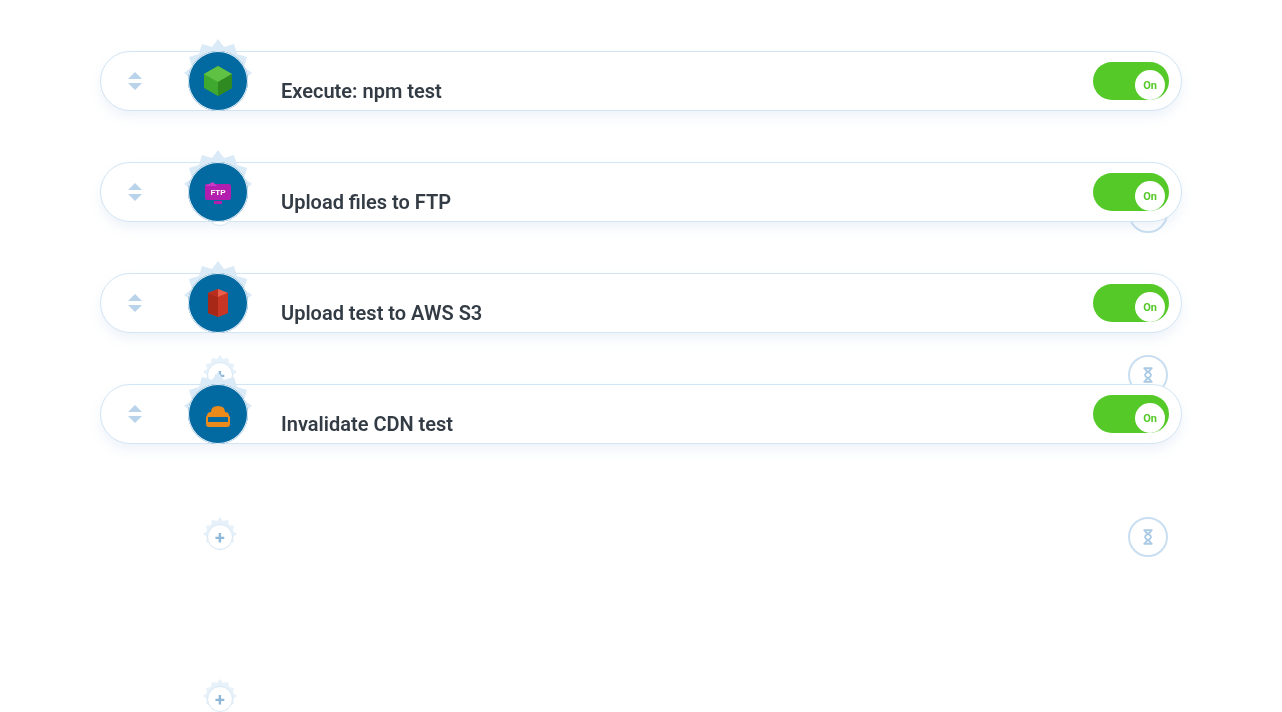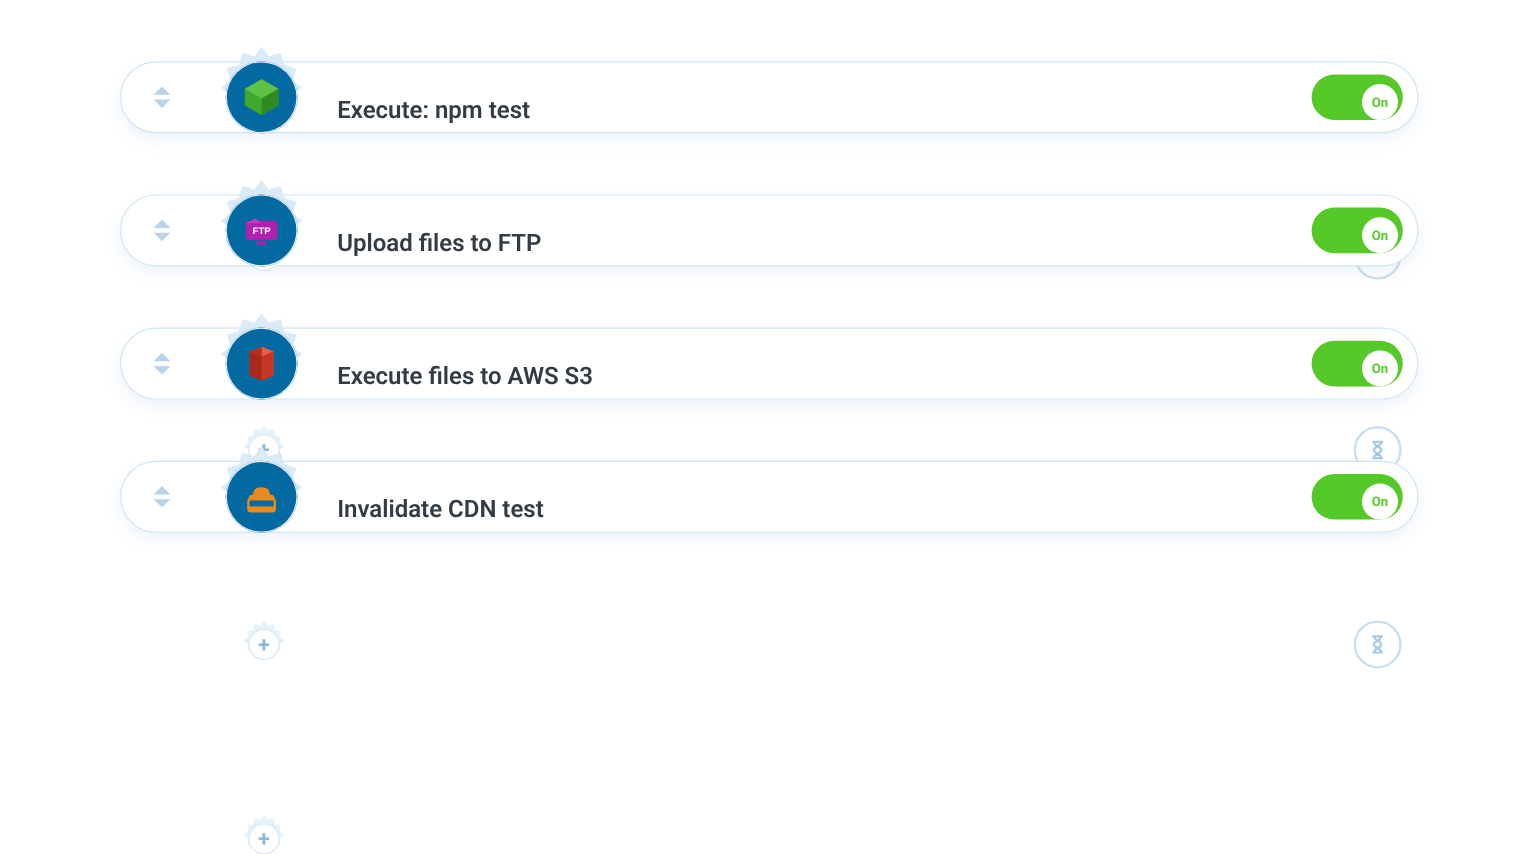--- a/index.html
+++ b/index.html
@@ -288,21 +288,21 @@
             <svg viewBox="0 0 36 36">
               <polygon points="8,8 18,4 28,8 28,28 18,32 8,28" fill="#d13d2a"></polygon>
               <polygon points="18,4 28,8 18,12" fill="#e8604c"></polygon>
               <polygon points="18,4 8,8 18,12" fill="#b82f1f"></polygon>
               <polygon points="18,12 28,8 28,28 18,32" fill="#c73524"></polygon>
               <polygon points="18,12 8,8 8,28 18,32" fill="#a82818"></polygon>
             </svg>
           </div>
         </div>
       </div>
-      <div class="step-label">Execute files to AWS S3</div>
+      <div class="step-label">Upload test to AWS S3</div>
       <div class="toggle">
           <div class="toggle-knob">
             <span class="toggle-text">On</span>
           </div>
         </div>
     </div>
   </div>
 
   <div class="connector" style="top:464px">
     <svg class="connector-inner" viewBox="0 0 44 44">

